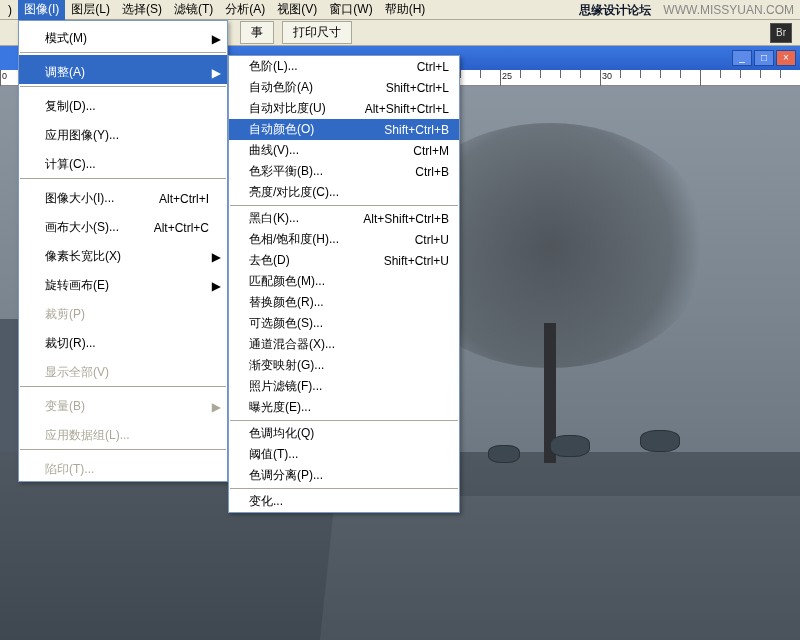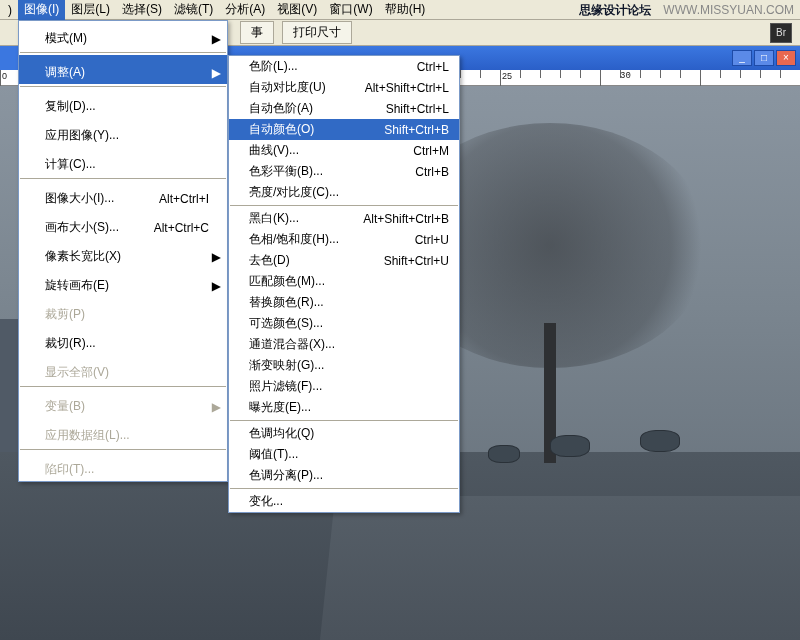--- a/index.html
+++ b/index.html
@@ -113,21 +113,21 @@
     <div class="tick" style="left: 720px; height: 8px;"></div>
     <div class="tick" style="left: 740px; height: 8px;"></div>
     <div class="tick" style="left: 760px; height: 8px;"></div>
     <div class="tick" style="left: 780px; height: 8px;"></div>
     <div class="num" style="left: 2px;">0</div>
     <div class="num" style="left: 102px;">5</div>
     <div class="num" style="left: 202px;">10</div>
     <div class="num" style="left: 302px;">15</div>
     <div class="num" style="left: 402px;">20</div>
     <div class="num" style="left: 502px;">25</div>
-    <div class="num" style="left: 620px; font-family: Liberation Mono, monospace;">30</div>
+    <div class="num" style="left: 602px;">30</div>
   </div>
 
 <div class="canvas">
   <div class="bldg"></div>
   <div class="road"></div>
   <div class="sidewalk"></div>
   <div class="tree">
       <div class="crown"></div>
       <div class="trunk"></div>
     </div>
@@ -195,26 +195,26 @@
     <div class="row disabled">
       <span>陷印(T)...</span>
     </div>
   </div>
 <div class="menu2" id="menu2">
     <div class="row">
       <span>色阶(L)...</span>
       <span class="sc">Ctrl+L</span>
     </div>
     <div class="row">
+      <span>自动色阶(A)</span>
+      <span class="sc">Shift+Ctrl+L</span>
+    </div>
+    <div class="row">
       <span>自动对比度(U)</span>
       <span class="sc">Alt+Shift+Ctrl+L</span>
-    </div>
-    <div class="row">
-      <span>自动色阶(A)</span>
-      <span class="sc">Shift+Ctrl+L</span>
     </div>
     <div class="row hl">
       <span>自动颜色(O)</span>
       <span class="sc">Shift+Ctrl+B</span>
     </div>
     <div class="row">
       <span>曲线(V)...</span>
       <span class="sc">Ctrl+M</span>
     </div>
     <div class="row">

